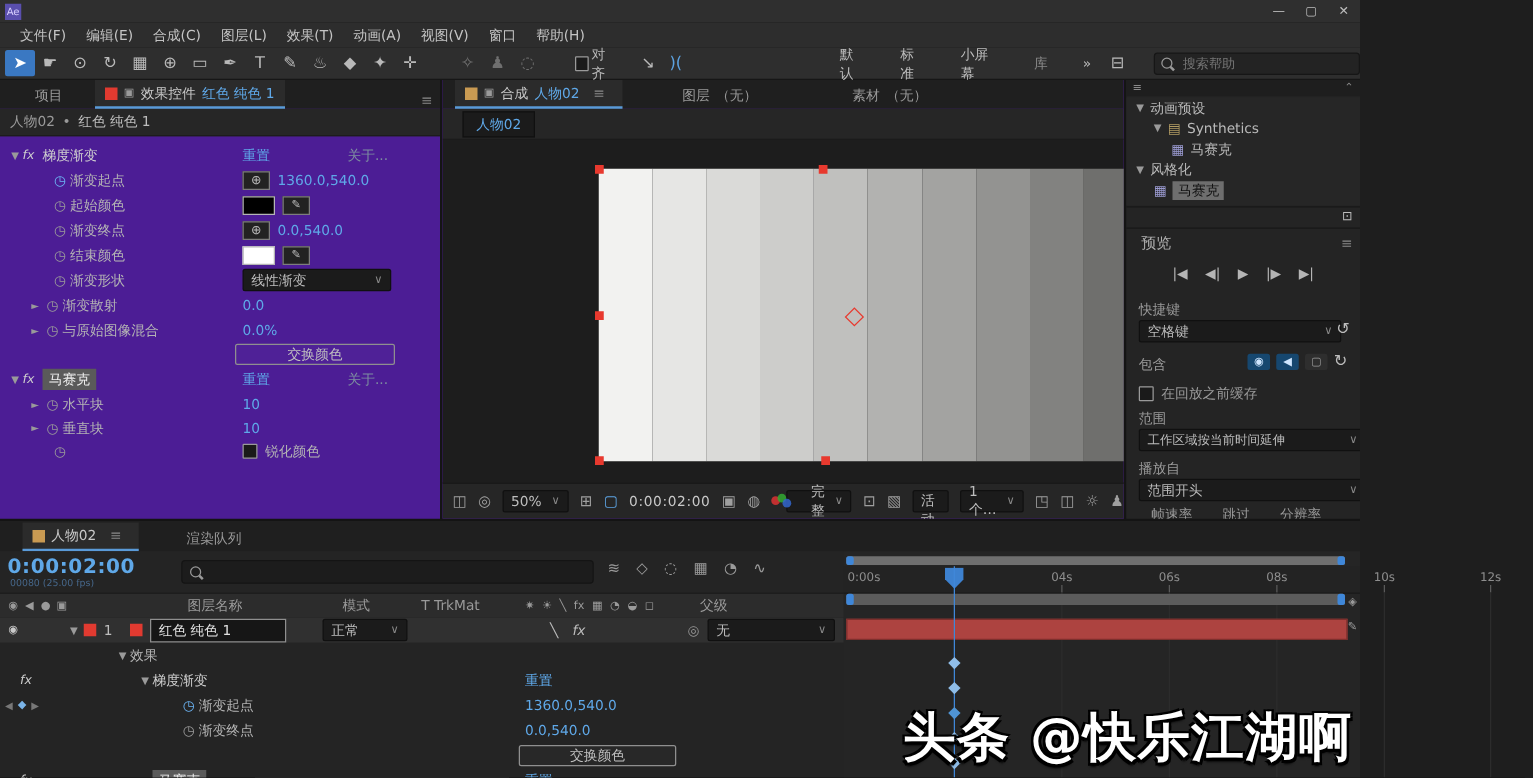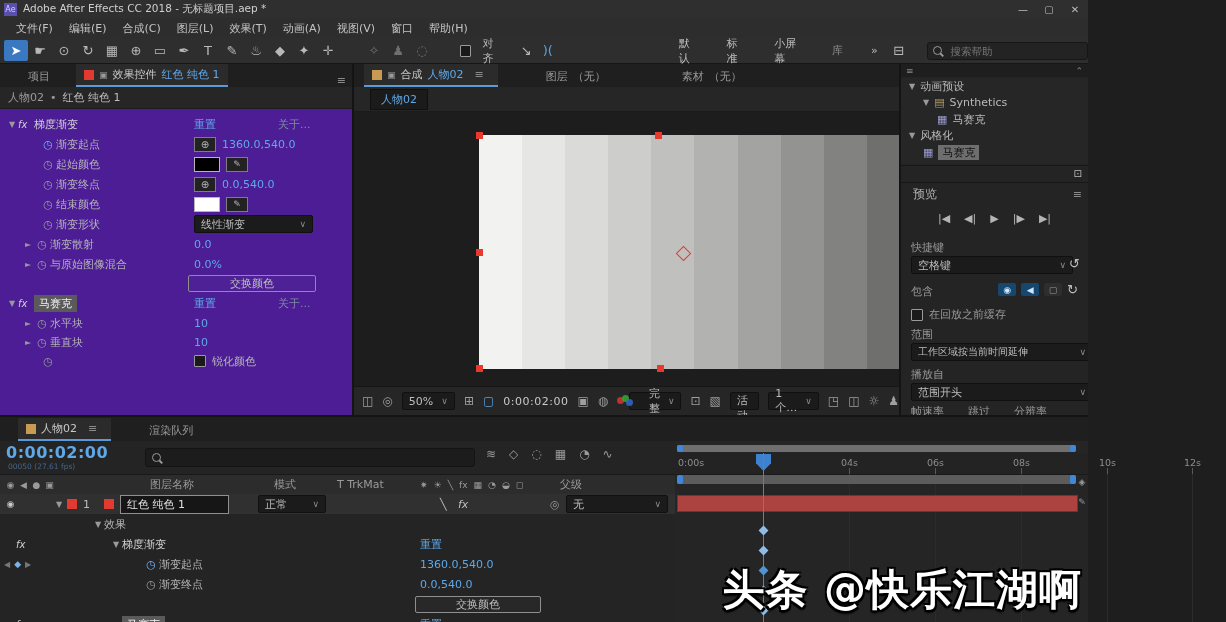--- a/index.html
+++ b/index.html
@@ -14,21 +14,21 @@
   .ae-icon{width:13px;height:13px;background:#5a4fae;color:#d9d0ff;font-size:8px;display:inline-flex;align-items:center;justify-content:center;margin-right:6px;}
   .title{color:#cfcfcf;font-size:10.5px;}
   .winbtns{margin-left:auto;display:flex;}
   .winbtns span{width:26px;text-align:center;color:#bdbdbd;font-size:10px;cursor:default;}
   .menubar{position:absolute;top:18px;left:0;right:0;height:20px;background:#2d2d2d;display:flex;align-items:center;padding-left:8px;}
   .menu-item{padding:0 8px;color:#c4c4c4;font-size:11px;}
   .toolbar{position:absolute;top:38px;left:0;right:0;height:25px;background:#2e2e2e;border-bottom:1px solid #161616;display:flex;align-items:center;}
   .tool{width:24px;text-align:center;color:#b9b9b9;font-size:13px;height:21px;line-height:21px;}
   .tool.active{background:#3a78c2;color:#fff;border-radius:2px;}
   .tool.dim{color:#6f6f6f;}
-  .snap{display:flex;align-items:center;gap:12px;margin-left:26px;color:#b9b9b9;}
+  .snap{display:flex;align-items:center;gap:2px;margin-left:26px;color:#b9b9b9;}
   .ws-label{color:#bdbdbd;margin-left:28px;}
   .ws-label.dim{color:#8a8a8a;}
   .searchbox{margin-left:18px;width:165px;height:16px;background:#232323;border:1px solid #161616;border-radius:3px;display:flex;align-items:center;padding:0 5px;gap:6px;}
   .searchbox input{background:transparent;border:none;outline:none;color:#9a9a9a;font-size:10.5px;width:120px;font-family:inherit;}
   .mag{width:7px;height:7px;border:1.5px solid #9a9a9a;border-radius:50%;position:relative;display:inline-block;}
   .mag::after{content:"";position:absolute;width:4px;height:1.5px;background:#9a9a9a;transform:rotate(45deg);left:6px;top:7px;}
 
   
   .main{position:absolute;top:64px;left:0;right:0;height:351px;display:flex;gap:2px;background:#141414;}
   .panel{background:#4c1d95;position:relative;overflow:hidden;}
@@ -91,21 +91,21 @@
   .ep-row .g{font-size:8px;color:#9a9a9a;}
   .ep-row.selrow .lab{background:#6e6e6e;color:#111;padding:0 4px;}
   .rp-div{position:absolute;left:0;right:0;height:1px;background:#171717;}
   .pv-title{position:absolute;left:12px;color:#b0b0b0;font-size:12px;}
   .transport{position:absolute;left:0;right:0;display:flex;justify-content:center;gap:14px;color:#b5b5b5;font-size:11px;}
   .pv-label{position:absolute;left:10px;color:#9a9a9a;}
   .pv-dd{position:absolute;left:10px;width:148px;}
   .inc-icons{position:absolute;right:10px;display:flex;gap:5px;align-items:center;}
   .incbox{width:18px;height:13px;background:#16476f;color:#cfe6ff;font-size:9px;display:inline-flex;align-items:center;justify-content:center;border-radius:2px;}
   .incbox.plain{background:#2e2e2e;color:#9a9a9a;}
-  .pv-footer{position:absolute;left:10px;right:6px;display:flex;gap:24px;color:#9a9a9a;}
+  .pv-footer{position:absolute;left:20px;right:6px;display:flex;gap:24px;color:#9a9a9a;}
 
   
   .timeline{position:absolute;top:417px;left:0;right:0;bottom:0;background:#242424;}
   .tl-tabs{position:absolute;top:0;left:0;right:0;height:24px;background:#1f1f1f;display:flex;align-items:flex-end;}
   .tl-ctrl{position:absolute;top:24px;left:0;width:675px;height:33px;background:#242424;}
   .tl-time{position:absolute;left:6px;top:2px;font-size:16px;font-weight:bold;color:#5fa8e8;letter-spacing:0.5px;}
   .tl-frameinfo{position:absolute;left:8px;top:21px;font-size:7.5px;color:#46678a;}
   .tl-search{position:absolute;left:145px;top:7px;width:322px;height:17px;background:#1c1c1c;border:1px solid #141414;border-radius:3px;display:flex;align-items:center;padding-left:6px;gap:4px;}
   .tl-btns{position:absolute;left:486px;top:6px;display:flex;gap:13px;color:#9a9a9a;font-size:12px;}
   .tl-header{position:absolute;top:57px;left:0;width:675px;height:19px;background:#2c2c2c;border-top:1px solid #191919;border-bottom:1px solid #191919;display:flex;align-items:center;color:#9a9a9a;}
@@ -134,21 +134,20 @@
   .watermark{position:absolute;right:6px;bottom:4px;font-size:42px;font-weight:bold;color:#ffffff;letter-spacing:1px;z-index:50;
     text-shadow:2px 2px 0 #000,-2px -2px 0 #000,2px -2px 0 #000,-2px 2px 0 #000,0 3px 2px #000;}
 </style>
 </head>
 <body>
 
 <div class="app">
 
   <div class="titlebar">
     <span class="ae-icon">Ae</span>
-    <span class="title">Adobe After Effects CC 2018 - 无标题项目.aep *</span>
     <span class="winbtns">
       <span>—</span>
       <span>▢</span>
       <span>✕</span>
     </span>
   </div>
 
   <div class="menubar">
     <span class="menu-item">文件(F)</span>
     <span class="menu-item">编辑(E)</span>
@@ -493,21 +492,21 @@
       <span class="ptab active" style="margin-left:18px;">
         <span class="minisw orange"></span>
         <span>人物02</span>
         <span class="pmenu">≡</span>
       </span>
       <span class="ptab" style="margin-left:30px;">渲染队列</span>
     </div>
 
     <div class="tl-ctrl">
       <span class="tl-time">0:00:02:00</span>
-      <span class="tl-frameinfo">00050 (27.61 fps)</span>
+      <span class="tl-frameinfo">00080 (25.00 fps)</span>
       <span class="tl-search">
         <span class="mag"></span>
         <input style="background: transparent; border: none; outline: none; width: 260px; color: rgb(154, 154, 154); font-family: inherit;">
       </span>
       <span class="tl-btns">
           <span>≋</span>
           <span>◇</span>
           <span>◌</span>
           <span>▦</span>
           <span>◔</span>

